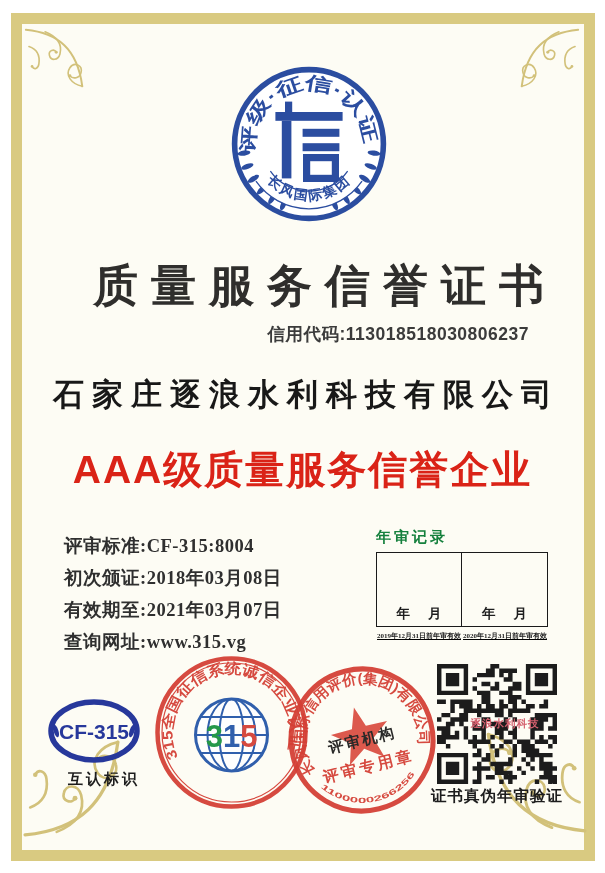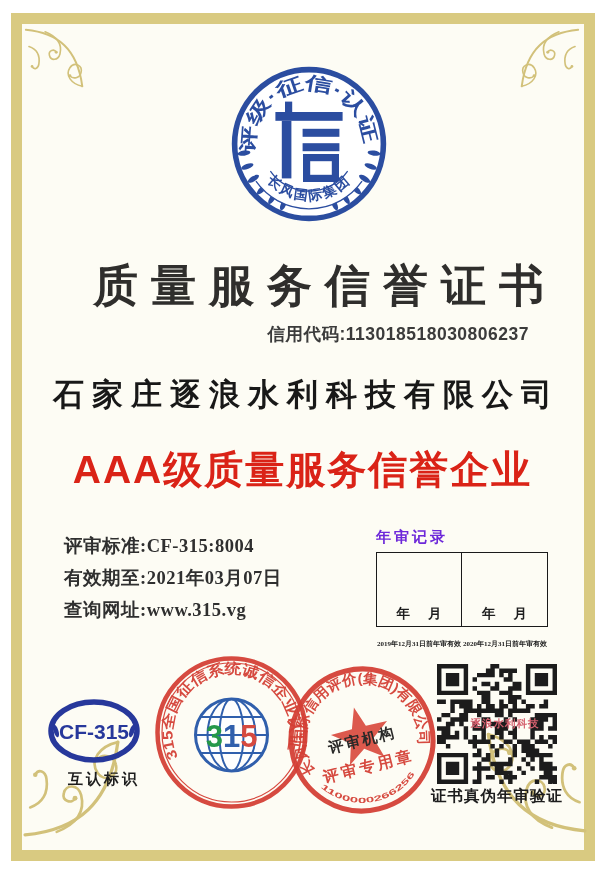--- a/index.html
+++ b/index.html
@@ -21,28 +21,28 @@
   .company{position:absolute;top:374px;left:0;width:100%;text-align:center;
            font-size:31px;font-weight:bold;color:#181818;letter-spacing:8px;text-indent:8px;}
   .rating{position:absolute;top:443px;left:0;width:100%;text-align:center;
           font-family:Liberation Sans, sans-serif;font-size:39px;font-weight:bold;
           color:#da2317;letter-spacing:2px;}
   .details{position:absolute;left:64px;top:536px;font-family:"Liberation Serif",serif;
            font-size:18.5px;font-weight:bold;color:#2f2f2f;}
   .details p{margin:0 0 12px 0;line-height:20px;letter-spacing:0.5px;}
   .annual{position:absolute;left:376px;top:528px;width:172px;}
   .annual-title{font-family:"Liberation Serif",serif;font-size:15px;font-weight:bold;
-                color:#6d28d9;letter-spacing:3px;}
+                color:#15803d;letter-spacing:3px;}
   .annual-table{display:grid;grid-template-columns:1fr 1fr;border:1.5px solid #1a1a1a;
                 margin-top:5px;background:transparent;}
   .annual-cell{height:70px;display:flex;align-items:flex-end;justify-content:center;
                column-gap:18px;font-family:"Liberation Serif",serif;font-weight:bold;
                font-size:13.5px;color:#1d1d1d;padding-bottom:3px;}
   .annual-cell.first{border-right:1.5px solid #1a1a1a;}
-  .annual-notes{display:grid;grid-template-columns:1fr 1fr;margin-top:12px;}
+  .annual-notes{display:grid;grid-template-columns:1fr 1fr;margin-top:4px;text-decoration:underline;}
   .annual-notes div{font-family:"Liberation Serif",serif;font-size:7px;font-weight:bold;
                     color:#222;text-align:center;white-space:nowrap;}
   .cf-badge{position:absolute;left:46px;top:698px;width:96px;height:70px;}
   .cf-caption{position:absolute;left:68px;top:770px;font-family:"Liberation Serif",serif;
               font-size:15px;font-weight:bold;color:#1d1d1d;letter-spacing:3px;}
   .stamp{position:absolute;opacity:0.94;}
   .globe-stamp{left:154px;top:655px;width:155px;height:155px;}
   .review-stamp{left:286px;top:662px;width:152px;height:156px;transform:rotate(-14deg);}
   .qr{position:absolute;left:437px;top:664px;width:120px;height:120px;}
   .qr-watermark{position:absolute;left:8px;top:44%;width:100%;text-align:center;
@@ -127,20 +127,21 @@
     </text>
   </svg>
 
   <h1 class="title" style="margin:16px">质量服务信誉证书</h1>
   <div class="credit">信用代码:113018518030806237</div>
   <div class="company">石家庄逐浪水利科技有限公司</div>
   <div class="rating">AAA级质量服务信誉企业</div>
 
   <div class="details">
     <p>评审标准:CF-315:8004</p>
+    <p>初次颁证:2018年03月08日</p>
     <p>有效期至:2021年03月07日</p>
     <p>查询网址:www.315.vg</p>
   </div>
 
   <div class="annual">
     <div class="annual-title">年审记录</div>
     <div class="annual-table">
       <div class="annual-cell first">
         <span>年</span>
         <span>月</span>

